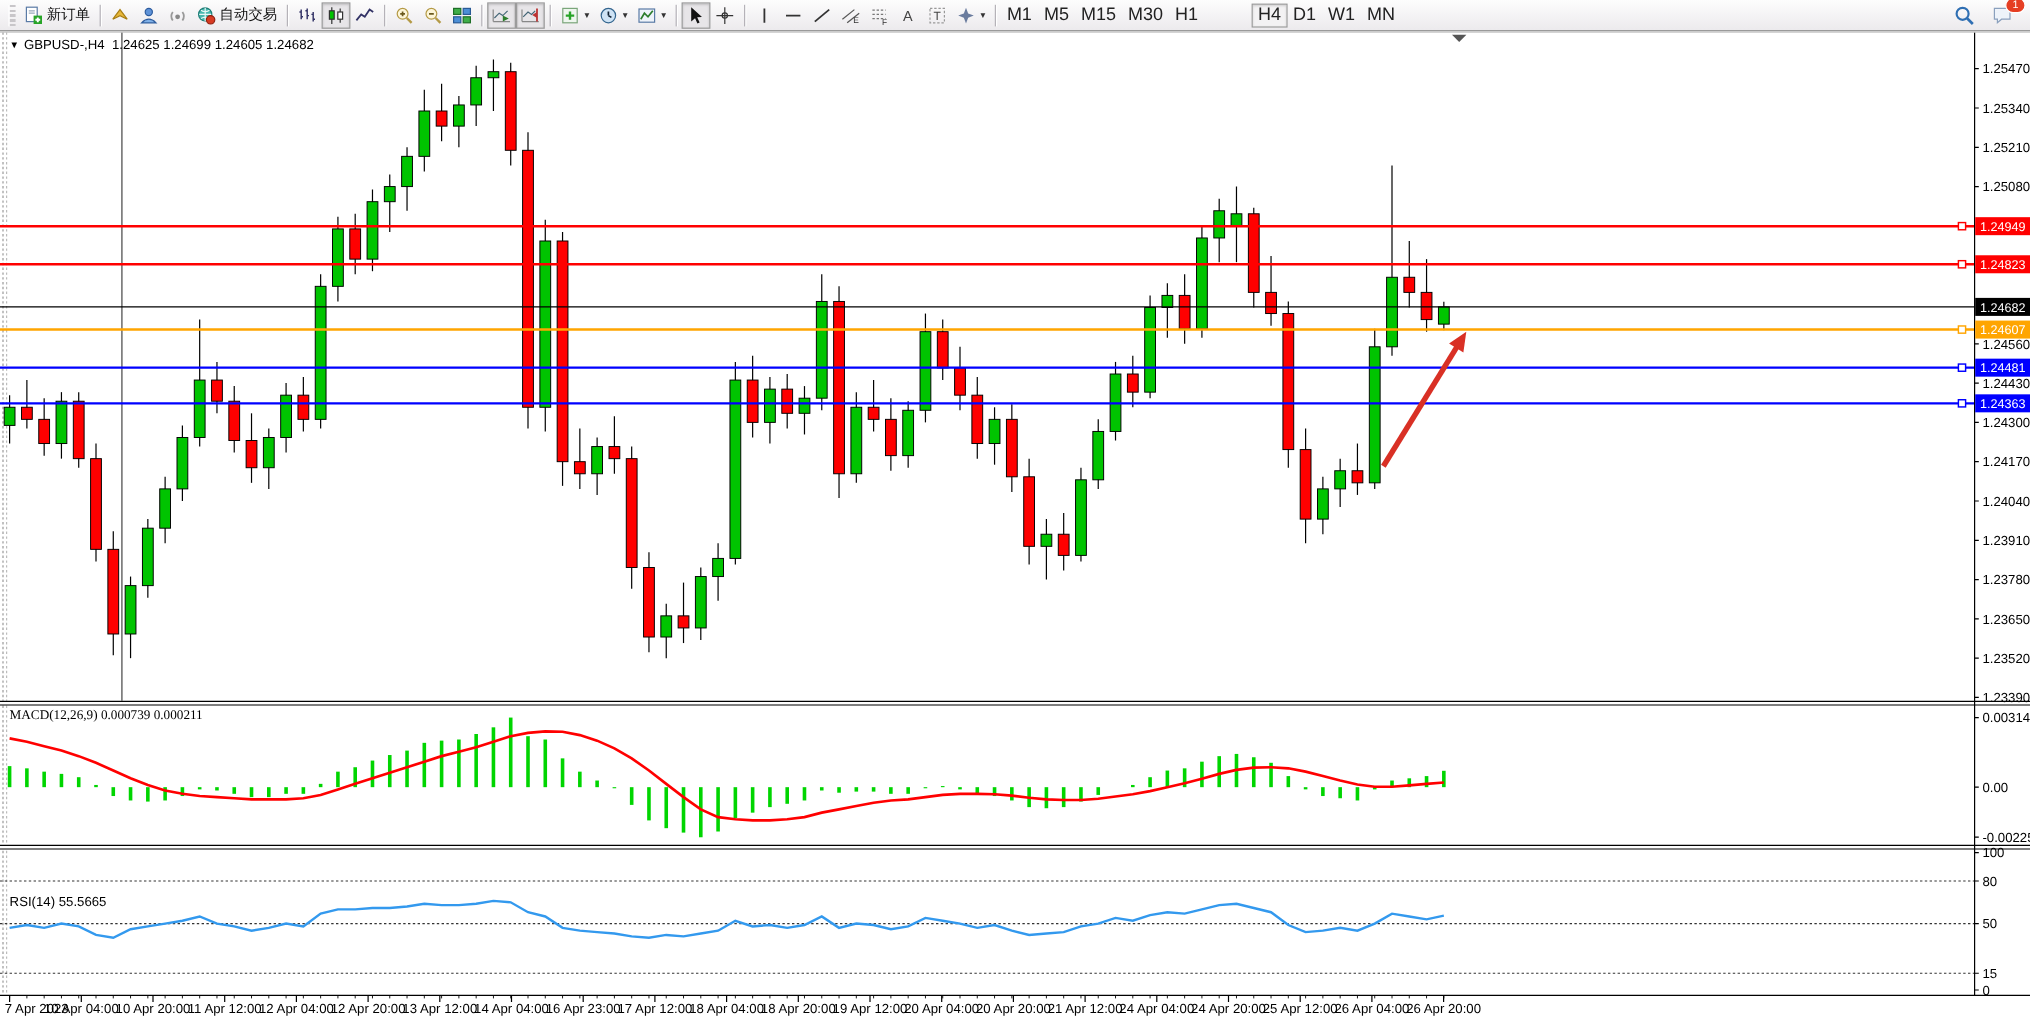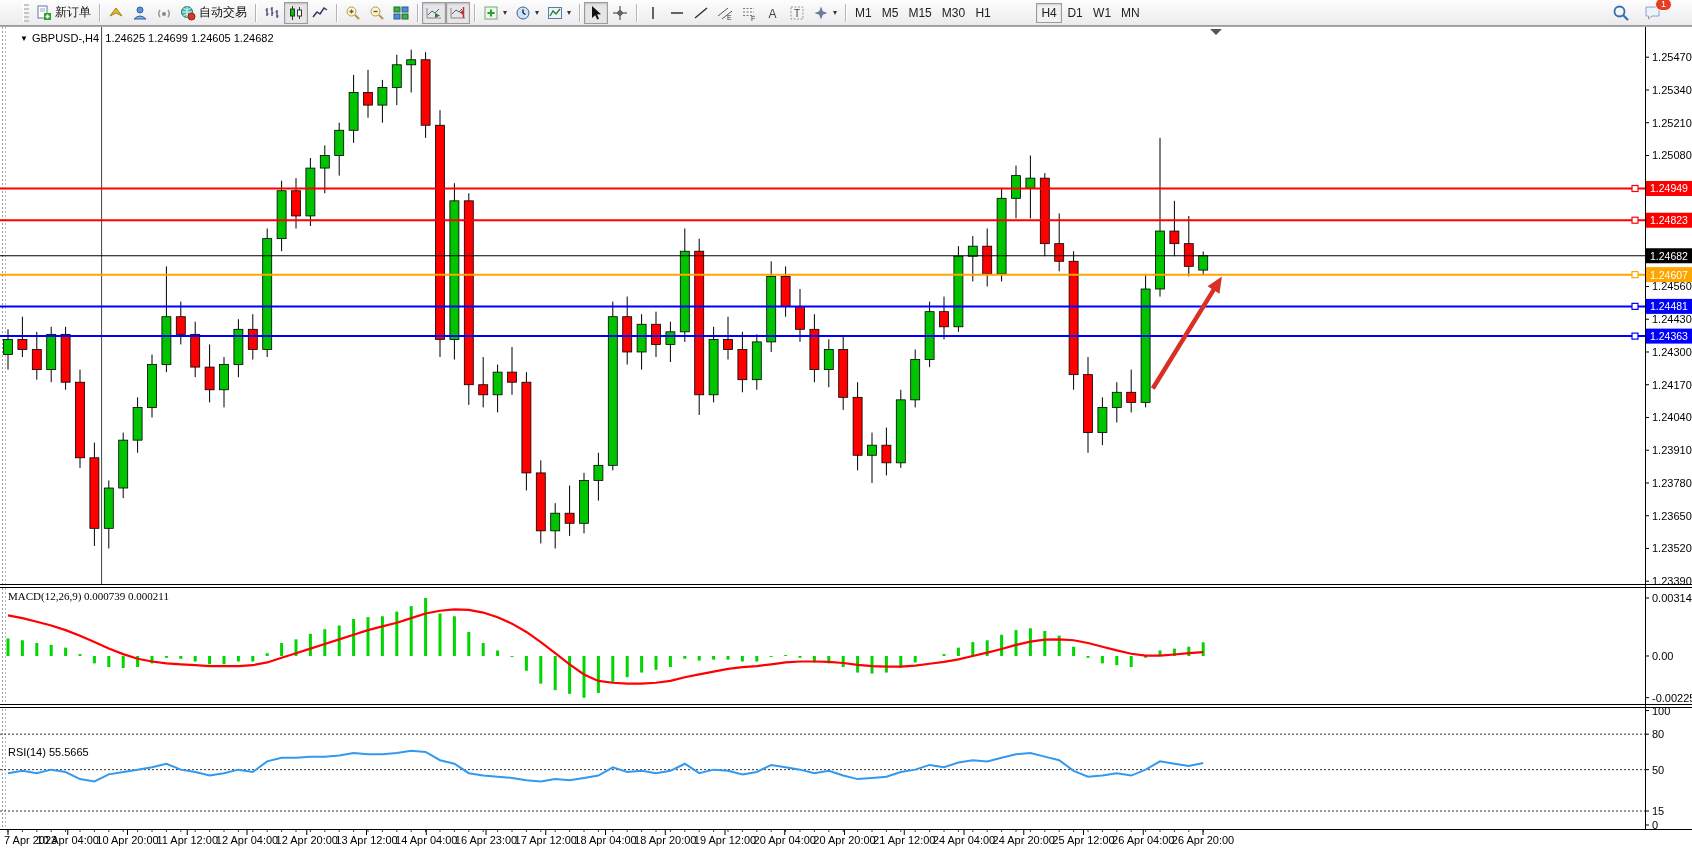--- a/index.html
+++ b/index.html
@@ -1,28 +1,28 @@
 <!DOCTYPE html>
 <html><head>
 <meta charset="utf-8">
 <style>
   html,body{margin:0;padding:0;background:#fff;overflow:hidden;}
   body{width:1692px;height:854px;font-family:"Liberation Sans",sans-serif;position:relative;}
   
   #toolbar{height:26px;background:linear-gradient(#fdfdfd,#eceaed);border-bottom:1px solid #9a9a9a;
-    display:flex;align-items:center;padding:0 20px;box-sizing:border-box;white-space:nowrap;}
+    display:flex;align-items:center;padding:0 4px;box-sizing:border-box;white-space:nowrap;}
   .tb-grip{width:5px;height:18px;margin:0 3px;background:repeating-linear-gradient(180deg,#c8c6c9 0 2px,transparent 2px 4px);border-left:1px solid #fff;}
   .tb-sep{width:1px;height:18px;background:#b5b2b8;margin:0 4px;box-shadow:1px 0 0 #fff;}
   button.tb{display:flex;align-items:center;gap:3px;height:22px;min-width:24px;padding:0 3px;border:1px solid transparent;
     background:transparent;font-family:"Liberation Sans",sans-serif;font-size:12px;color:#111;cursor:default;}
   button.tb.active{border:1px solid #9b9b9b;background:#e7e5e8;box-shadow:inset 0 1px 2px rgba(0,0,0,.18);}
   button.tb .caret{font-size:8px;color:#333;margin-left:1px;}
   button.tb svg{display:block;}
   button.tf{height:20px;min-width:26px;padding:0 4px;border:1px solid transparent;background:transparent;
-    font-family:"Liberation Sans",sans-serif;font-size:12px;color:#222;cursor:default;}
+    font-family:"Liberation Sans",sans-serif;font-size:15px;color:#222;cursor:default;}
   button.tf.active{border:1px solid #9b9b9b;background:#f3f2f3;box-shadow:inset 0 1px 2px rgba(0,0,0,.15);margin-left:40px;}
   #tb-right{margin-left:auto;display:flex;align-items:center;gap:6px;padding-right:6px;}
   .badge{position:absolute;top:-5px;right:-7px;background:#e53e23;color:#fff;border-radius:8px;font-size:9px;
     line-height:11px;min-width:11px;text-align:center;padding:0 2px;border:1px solid #fff;}
   
   #chart-wrap{position:relative;width:1692px;height:827px;}
   #chart-svg{position:absolute;left:0;top:0;}
   .overlay{position:absolute;font-size:11px;color:#000;z-index:5;}
   .hdr-tri{display:inline-block;font-size:8px;vertical-align:1px;margin-right:4px;color:#000;}
 </style>
@@ -777,21 +777,21 @@
         <text x="1023.75" y="845" font-size="11" font-family="Liberation Sans, sans-serif" fill="#000000" text-anchor="middle">24 Apr 20:00</text>
         <line x1="1083.5" y1="830.5" x2="1083.5" y2="836" stroke="#000"></line>
         <text x="1083.5" y="845" font-size="11" font-family="Liberation Sans, sans-serif" fill="#000000" text-anchor="middle">25 Apr 12:00</text>
         <line x1="1143.25" y1="830.5" x2="1143.25" y2="836" stroke="#000"></line>
         <text x="1143.25" y="845" font-size="11" font-family="Liberation Sans, sans-serif" fill="#000000" text-anchor="middle">26 Apr 04:00</text>
         <line x1="1203" y1="830.5" x2="1203" y2="836" stroke="#000"></line>
         <text x="1203" y="845" font-size="11" font-family="Liberation Sans, sans-serif" fill="#000000" text-anchor="middle">26 Apr 20:00</text>
       </g>
     </svg>
 
-  <div class="overlay" style="left:20px;top:6px;">
+  <div class="overlay" style="left:8px;top:6px;">
     <span class="hdr-tri">▼</span><span>GBPUSD-,H4</span>&nbsp;
     <span>1.24625 1.24699 1.24605 1.24682</span>
   </div>
 
   <div class="overlay" style="left:8px;top:564px;font-family:Liberation Serif, serif;">MACD(12,26,9) 0.000739 0.000211</div>
   <div class="overlay" style="left:8px;top:720px;">RSI(14) 55.5665</div>
 
 </div>
 
 </body></html>

